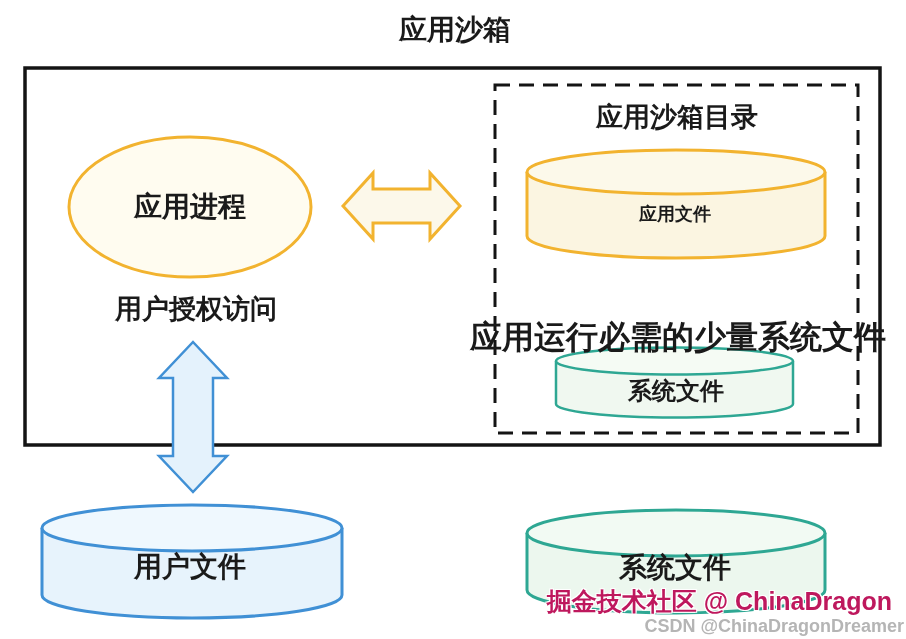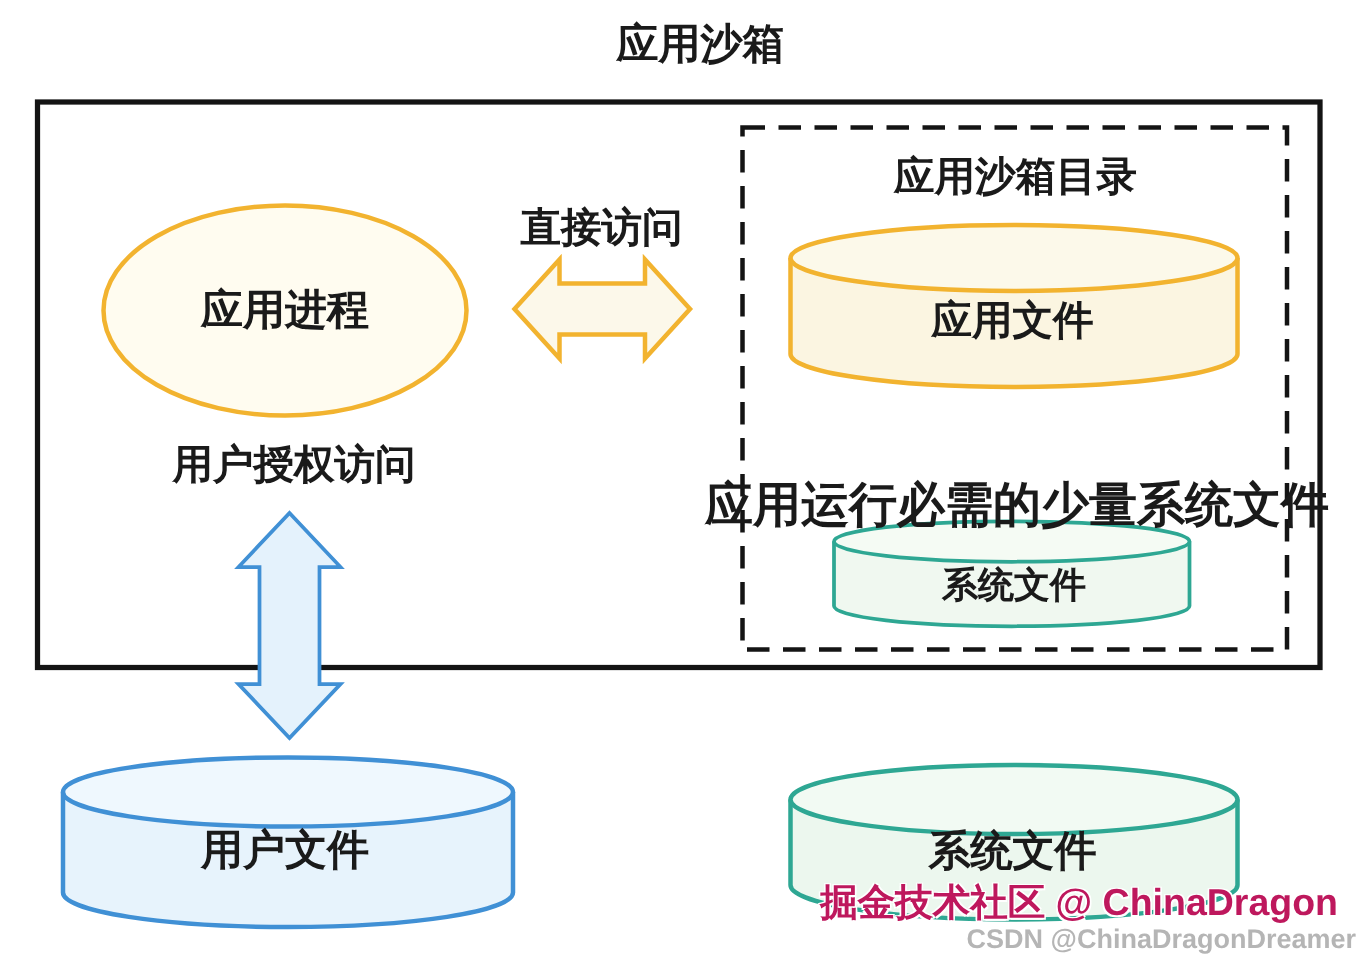--- a/index.html
+++ b/index.html
@@ -13,25 +13,25 @@
   .stage svg{position:absolute;left:0;top:0;}
   .lbl{
     position:absolute;
     transform:translate(-50%,-50%);
     color:#1a1a1a;
     font-weight:600;
     white-space:nowrap;
     text-align:center;
     line-height:1.15;
   }
-  .t-title   {left:455px;top:30px;  font-size:28px;margin-left:12px;}
+  .t-title   {left:455px;top:30px;  font-size:28px;}
   .t-process {left:190px;top:207px; font-size:28px;}
   .t-direct  {left:401px;top:152px; font-size:27px;}
   .t-dirtitle{left:677px;top:118px; font-size:27px;text-align:center;}
-  .t-appfiles{left:675px;top:214px; font-size:27px;}
+  .t-appfiles{left:675px;top:214px; font-size:18px;}
   .t-sysnote {left:678px;top:337px; font-size:32px;}
   .t-syssmall{left:676px;top:391px; font-size:24px;}
   .t-userauth{left:196px;top:310px; font-size:27px;}
   .t-userfile{left:190px;top:567px; font-size:28px;}
   .t-sysbot  {left:675px;top:568px; font-size:28px;}
   .watermark{
     position:absolute;
     right:2px;bottom:2px;
     text-align:right;
     pointer-events:none;
@@ -83,21 +83,20 @@
       <ellipse cx="676" cy="533" rx="149" ry="23" fill="#F2FAF3" stroke-width="3" stroke="#2EA793"></ellipse>
     </g>
 
     <polygon points="343,206 373,173 373,189 430,189 430,173 460,206 430,239 430,223 373,223 373,239" fill="#FCF8EA" stroke-width="3" stroke-linejoin="miter" stroke="#F2B32F"></polygon>
 
     <polygon points="193,342 227,378 213,378 213,456 227,456 193,492 159,456 173,456 173,378 159,378" fill="#E4F2FC" stroke-width="2.5" stroke-linejoin="miter" stroke="#4090D5"></polygon>
   </svg>
 
   <div class="lbl t-title">应用沙箱</div>
   <div class="lbl t-process">应用进程</div>
-  <div class="lbl t-direct">直接访问</div>
   <div class="lbl t-dirtitle">应用沙箱目录</div>
   <div class="lbl t-appfiles">应用文件</div>
   <div class="lbl t-sysnote">应用运行必需的少量系统文件</div>
   <div class="lbl t-syssmall">系统文件</div>
   <div class="lbl t-userfile">用户文件</div>
   <div class="lbl t-userauth">用户授权访问</div>
   <div class="lbl t-sysbot">系统文件</div>
 
   <div class="watermark">
     <div class="wm1">掘金技术社区 @ ChinaDragon</div>

